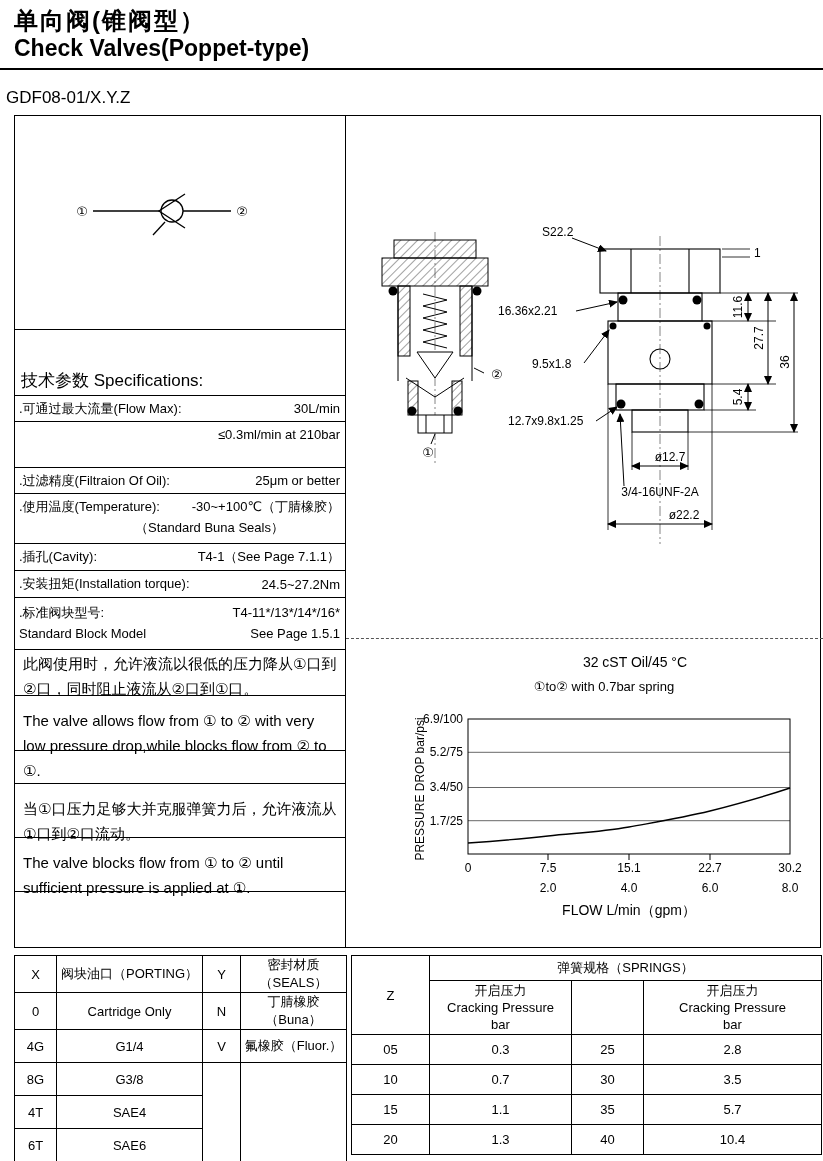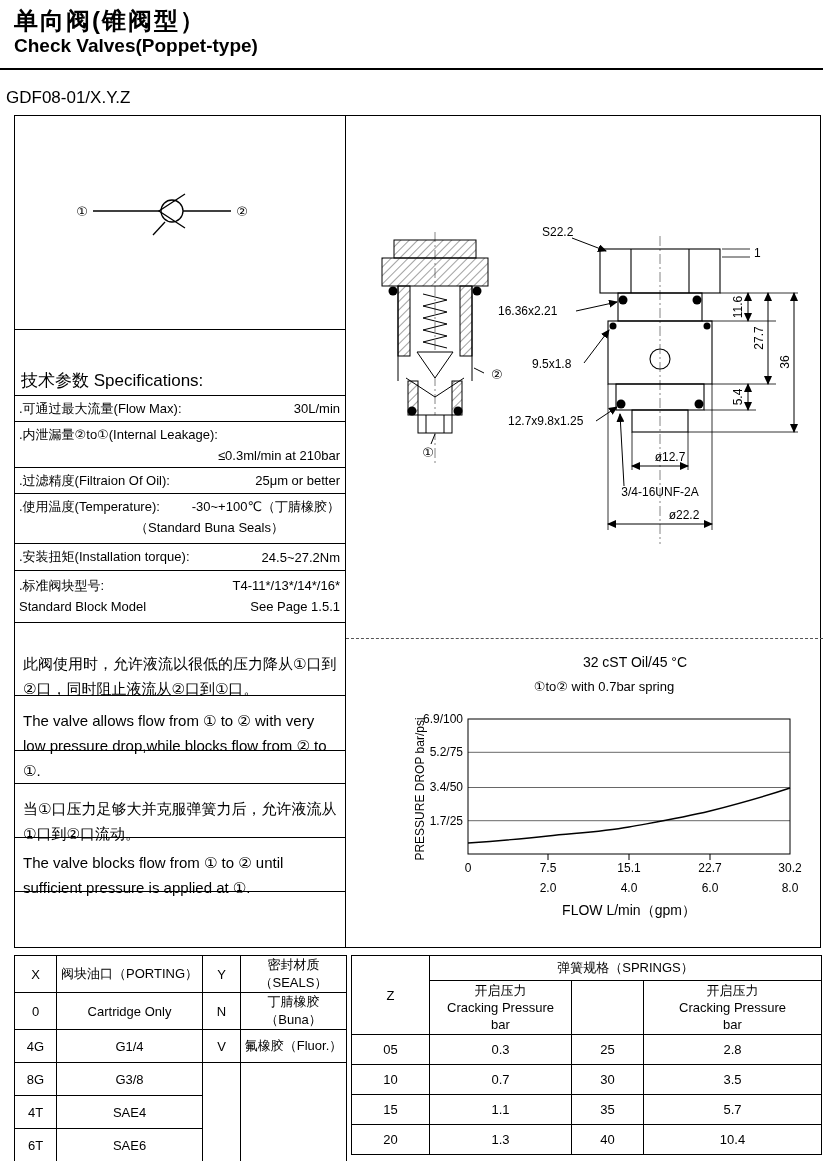--- a/index.html
+++ b/index.html
@@ -3,21 +3,21 @@
 <meta charset="utf-8">
 <style>
   * { margin:0; padding:0; box-sizing:border-box; }
   html,body { background:#fff; }
   body {
     width:823px; height:1161px; position:relative;
     font-family:"Liberation Sans","DejaVu Sans",sans-serif;
     color:#000; overflow:hidden;
   }
   .title-zh { position:absolute; left:14px; top:5px; font-size:24px; font-weight:bold; letter-spacing:2px; }
-  .title-en { position:absolute; left:14px; top:35px; font-size:19px; font-weight:bold; }
+  .title-en { position:absolute; left:14px; top:35px; font-size:23px; font-weight:bold; }
   .header-rule { position:absolute; left:0; top:68px; width:823px; border-top:2px solid #000; }
   .model { position:absolute; left:6px; top:88px; font-size:17px; }
 
   .main-box { position:absolute; left:14px; top:115px; width:807px; height:833px; border:1px solid #000; }
   .left-col { position:absolute; left:0; top:0; width:331px; height:100%; border-right:1px solid #000; }
   .right-col { position:absolute; left:331px; top:0; right:0; height:100%; }
 
   .symbol-area { position:absolute; left:0; top:0; width:331px; height:213px; }
 
   .specs { position:absolute; left:0; top:213px; width:331px; height:310px; border-top:1px solid #000; font-size:13px; }
@@ -91,37 +91,40 @@
       <div class="specs">
         <div class="spec-title">技术参数 Specifications:</div>
 
 
         <div class="srow">
           <span>.可通过最大流量(Flow Max):</span>
           <span>30L/min</span>
         </div>
 
         <div class="srow2" style="height:46px;">
-          <div class="only-label">.内泄漏量②to①(Internal Leakage):</div>
           <div class="only-value">≤0.3ml/min at 210bar</div>
         </div>
 
         <div class="srow">
           <span>.过滤精度(Filtraion Of Oil):</span>
           <span>25μm or better</span>
         </div>
 
         <div class="srow2" style="height:50px;">
           <div class="line">
             <span>.使用温度(Temperature):</span>
             <span>-30~+100℃（丁腈橡胶）</span>
           </div>
           <div class="center-value">（Standard Buna Seals）</div>
         </div>
 
+        <div class="srow" style="height:27px;">
+          <span>.插孔(Cavity):</span>
+          <span>T4-1（See Page 7.1.1）</span>
+        </div>
 
         <div class="srow" style="height:27px;">
           <span>.安装扭矩(Installation torque):</span>
           <span>24.5~27.2Nm</span>
         </div>
 
         <div class="srow2" style="height:52px; padding-top:4px;">
           <div class="line">
             <span>.标准阀块型号:</span>
             <span>T4-11*/13*/14*/16*</span>

